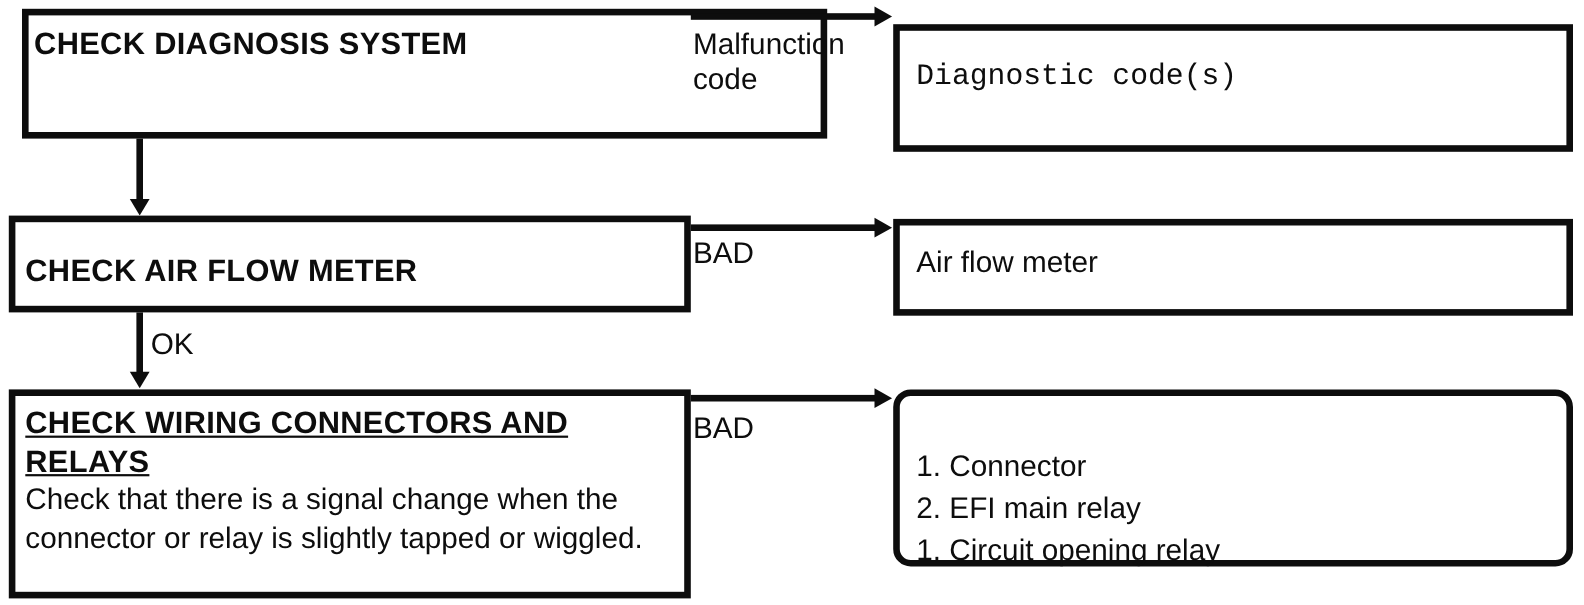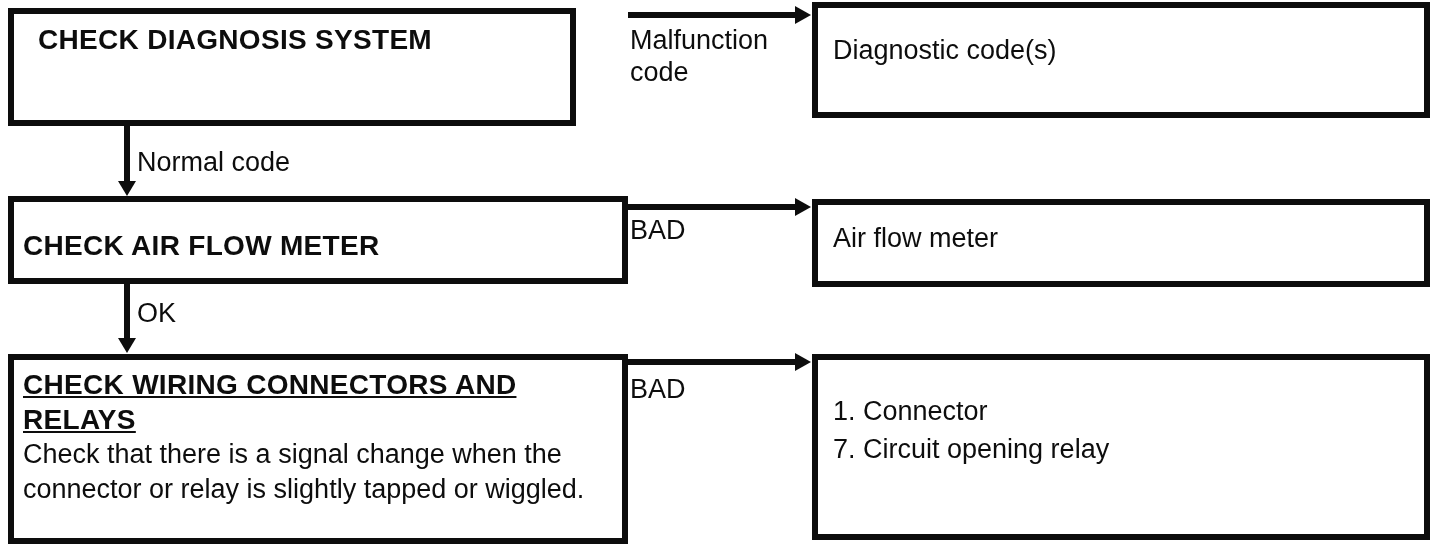--- a/index.html
+++ b/index.html
@@ -82,33 +82,32 @@
     color: var(--ink);
   }
   .edge-label.centered { text-align: left; }
   .nowrap { white-space: nowrap; }
 </style>
 </head>
 <body>
 
 <div class="canvas">
 
-  <div class="node" style="left:8px; top:8px; width:568px; height:118px; padding:8px 20px 0 24px;">
+  <div class="node" style="left:20px; top:8px; width:732px; height:118px; padding:8px 20px 0 5px;">
     <div class="node-title">CHECK DIAGNOSIS SYSTEM</div>
   </div>
 
   <div class="edge-h" style="left:628px; top:12px; width:168px;"></div>
   <div class="edge-label centered" style="left:630px; top:24px; width:178px;">Malfunction code</div>
 
-  <div class="node" style="left:812px; top:2px; width:618px; height:116px; padding:25px 14px 0 15px;">
+  <div class="node" style="left:812px; top:22px; width:618px; height:116px; padding:25px 14px 0 15px;font-family:Liberation Mono, monospace;">
     <div class="node-body">Diagnostic code(s)</div>
   </div>
 
   <div class="edge-v" style="left:124px; top:126px; height:56px;"></div>
-  <div class="edge-label nowrap" style="left:137px; top:146px;">Normal code</div>
 
   <div class="node" style="left:8px; top:196px; width:620px; height:88px; padding:26px 20px 0 9px;">
     <div class="node-title">CHECK AIR FLOW METER</div>
   </div>
 
   <div class="edge-h" style="left:628px; top:204px; width:168px;"></div>
   <div class="edge-label centered" style="left:630px; top:214px; width:178px;">BAD</div>
 
   <div class="node" style="left:812px; top:199px; width:618px; height:88px; padding:16px 14px 0 15px;">
     <div class="node-body">Air flow meter</div>
@@ -118,20 +117,21 @@
   <div class="edge-label nowrap" style="left:137px; top:297px;">OK</div>
 
   <div class="node" style="left:8px; top:354px; width:620px; height:190px; padding:7px 14px 0 9px;">
     <div class="node-title" style="max-width:545px;text-decoration:underline;">CHECK WIRING CONNECTORS AND RELAYS</div>
     <div class="node-body">Check that there is a signal change when the connector or relay is slightly tapped or wiggled.</div>
   </div>
 
   <div class="edge-h" style="left:628px; top:359px; width:168px;"></div>
   <div class="edge-label centered" style="left:630px; top:373px; width:178px;">BAD</div>
 
-  <div class="node" style="left:812px; top:354px; width:618px; height:186px; padding:32px 14px 0 15px;">
+  <div class="node" style="left:812px; top:354px; width:618px; height:161px; padding:45px 14px 0 15px;border-radius:16px;">
     <ul class="result-list">
       <li>1. Connector</li>
-      <li>7. Circuit opening relay</li>
+      <li>2. EFI main relay</li>
+      <li>1. Circuit opening relay</li>
     </ul>
   </div>
 
 </div>
 
 </body></html>

